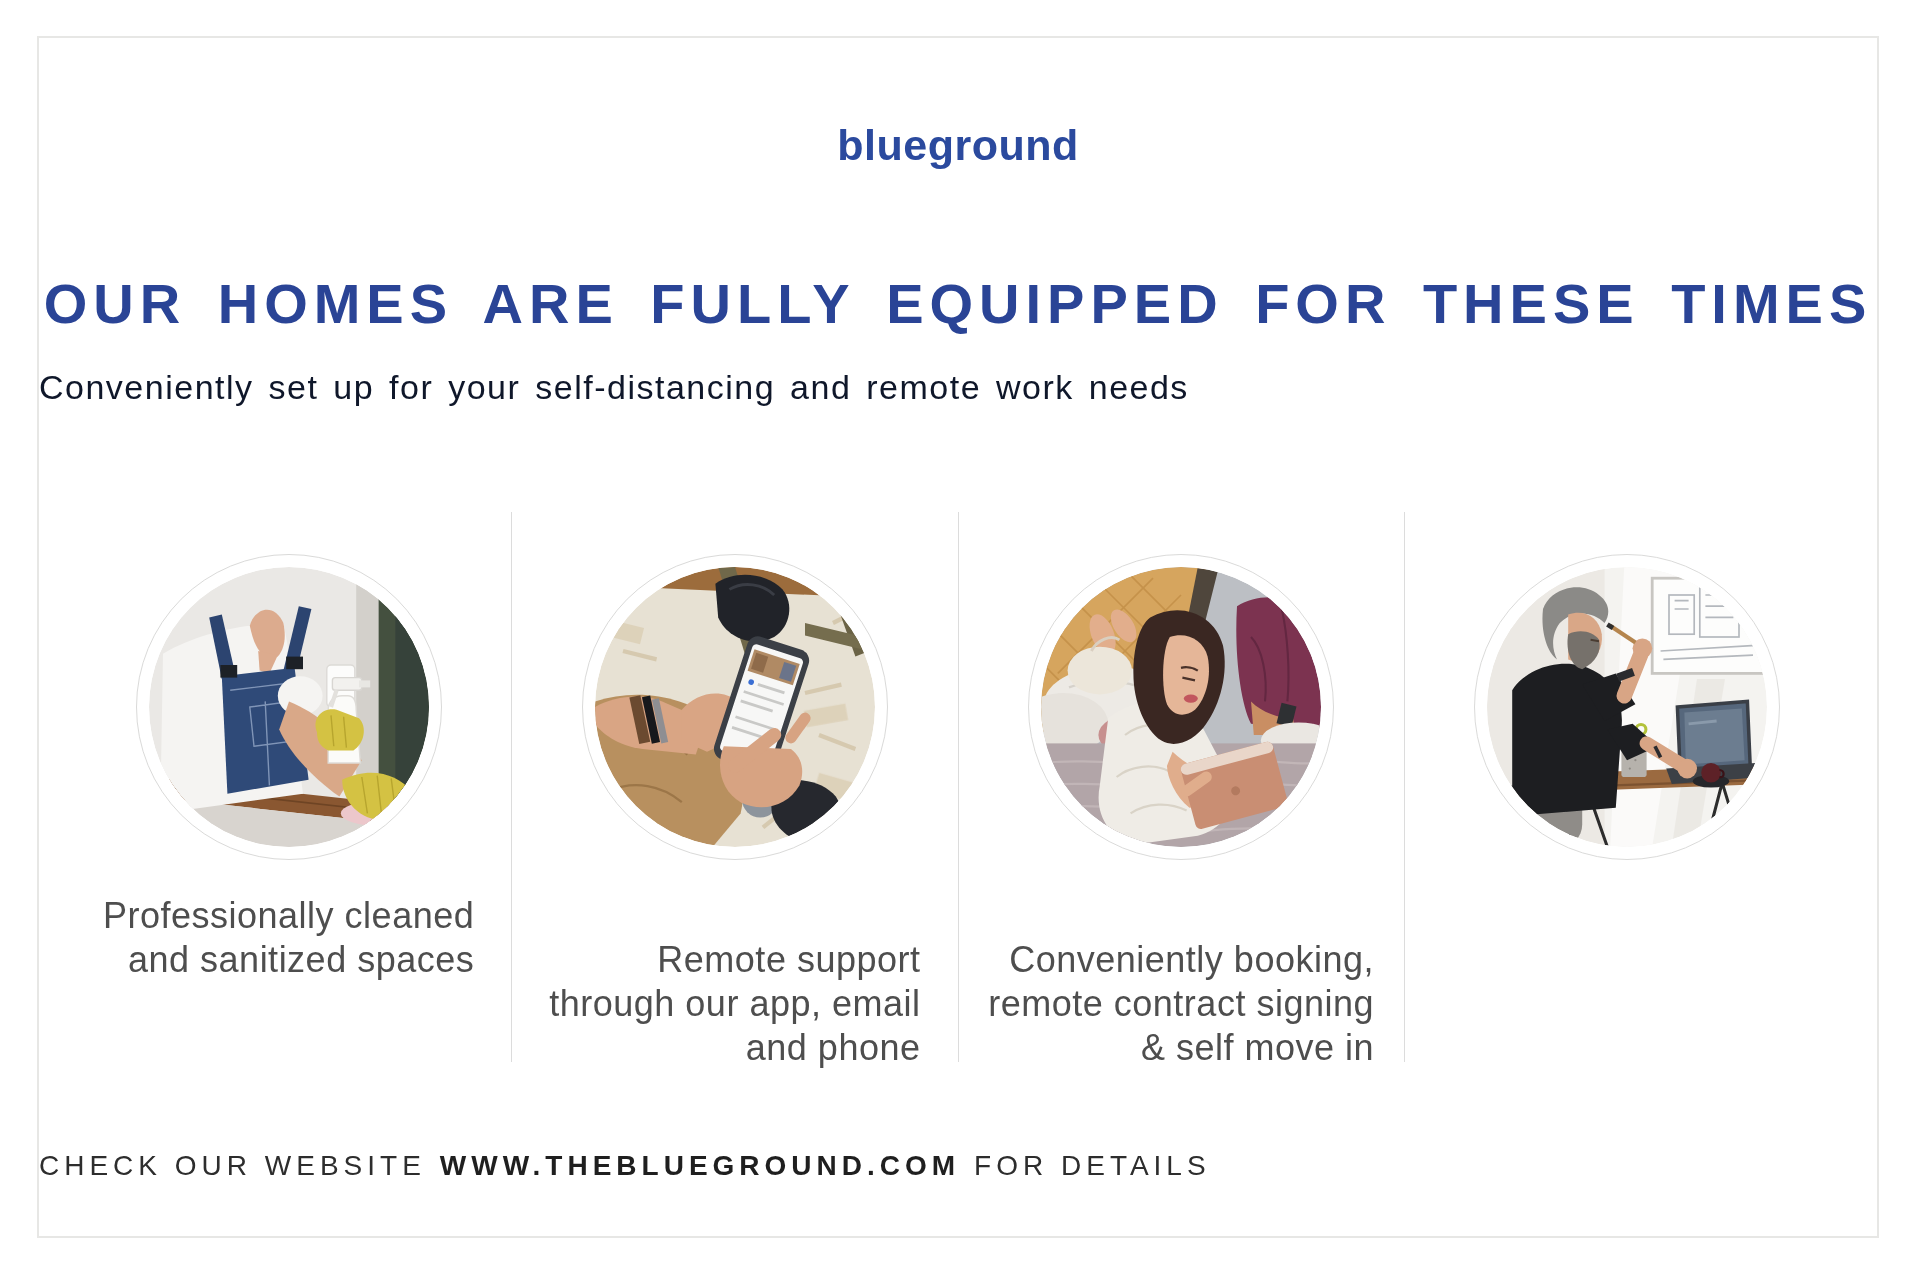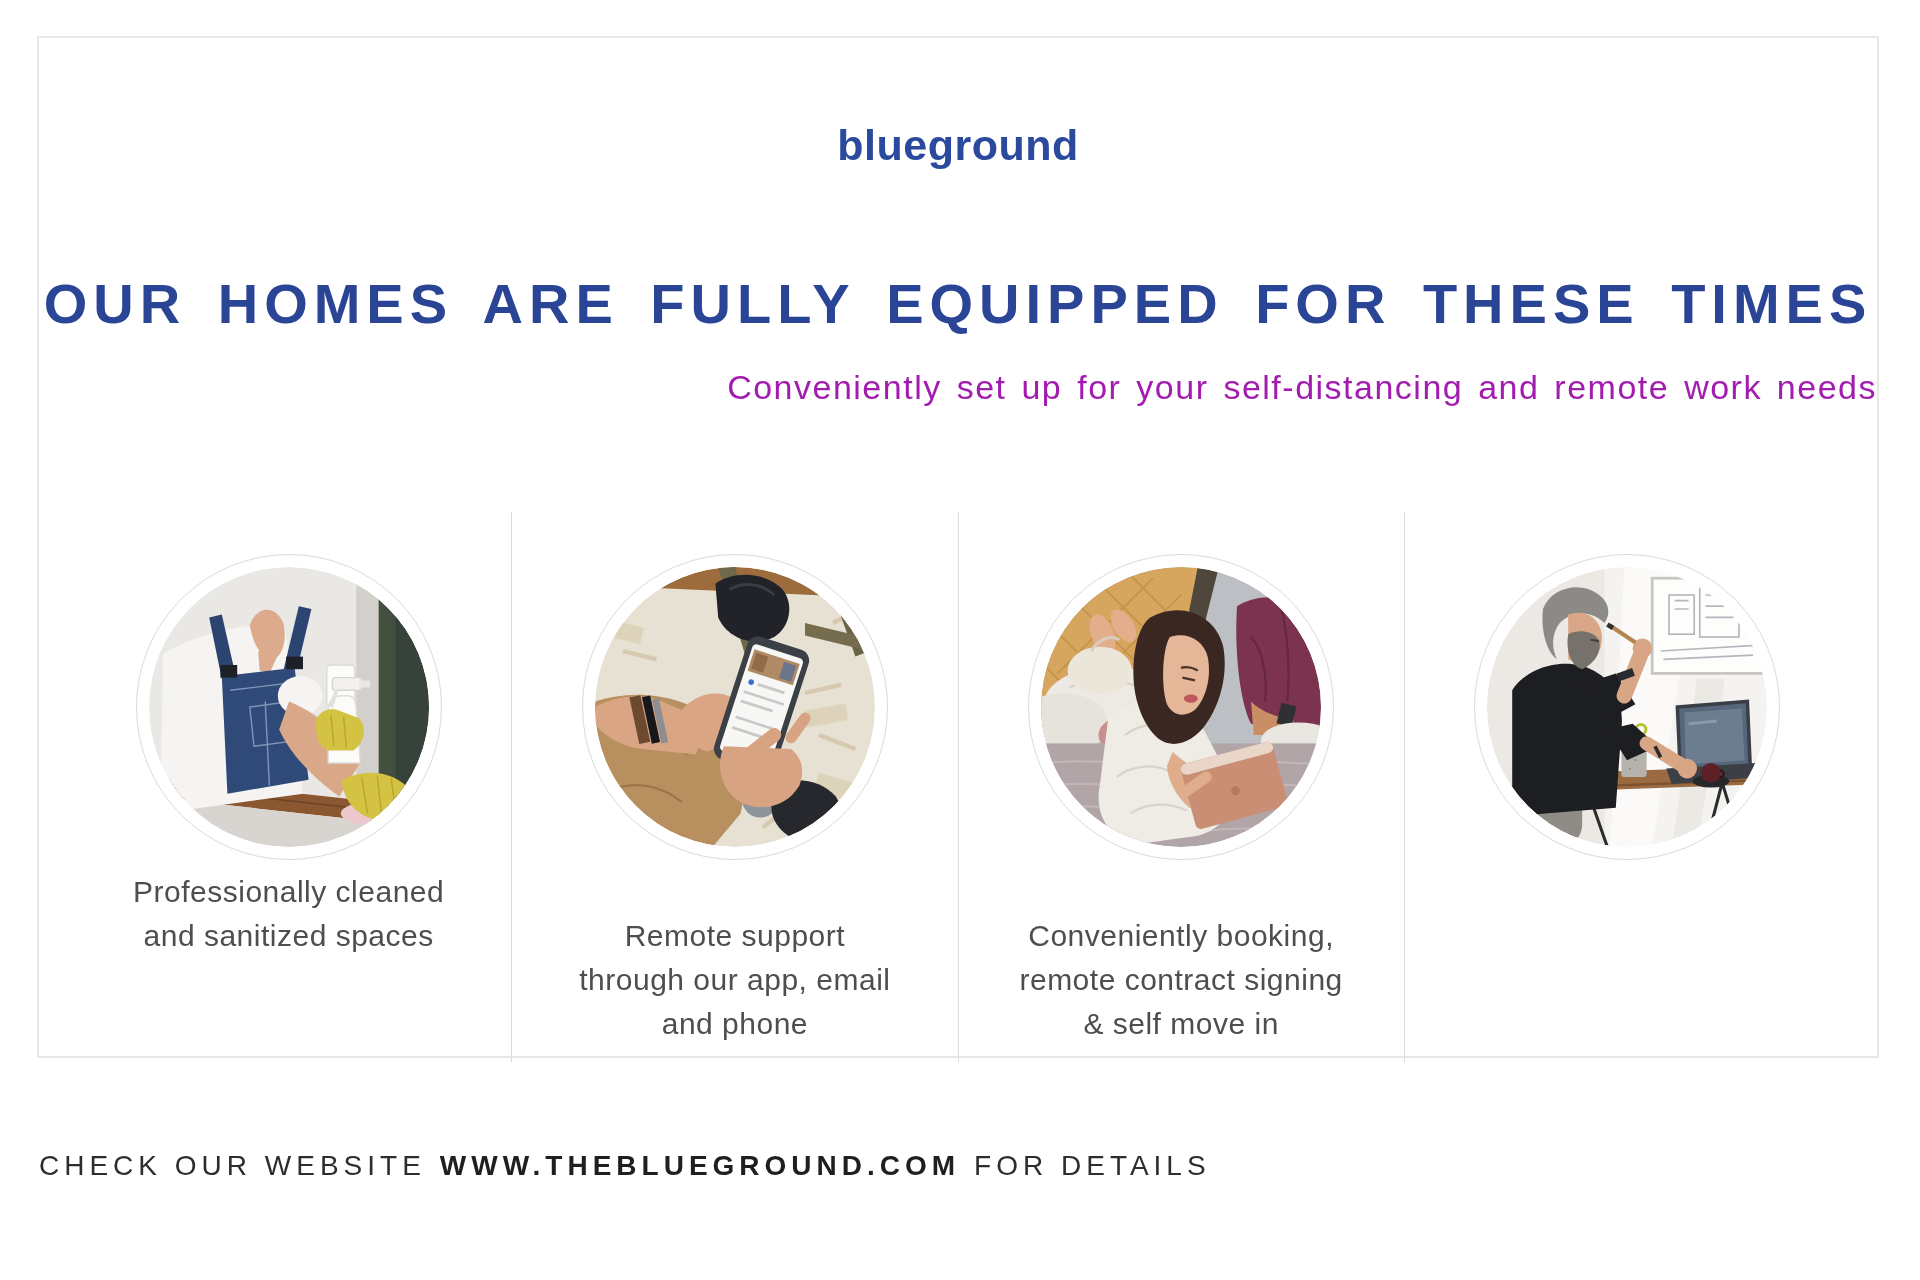--- a/index.html
+++ b/index.html
@@ -1,52 +1,52 @@
 <!DOCTYPE html>
 <html><head>
 <meta charset="utf-8">
 <style>
   html,body{margin:0;padding:0;}
   body{
     width:1920px;height:1280px;background:#ffffff;position:relative;
     font-family:"Liberation Sans", sans-serif;overflow:hidden;
   }
   .card{
-    position:absolute;left:37px;top:36px;width:1842px;height:1022px;
+    position:absolute;left:37px;top:36px;width:1842px;height:1202px;
     border:2px solid #e7e7e5;background:#ffffff;box-sizing:border-box;
   }
   .brand{
     margin-top:86px;text-align:center;font-size:43px;font-weight:700;
     letter-spacing:0.5px;color:#2b4a9e;line-height:42px;
   }
   .headline{
     margin:112px 0 0 0;text-align:center;font-size:56px;font-weight:700;
     letter-spacing:6px;word-spacing:10px;color:#2a4496;line-height:52px;
   }
   .subheadline{
-    margin:36px 0 0 0;text-align:right;font-size:34px;font-weight:300;
-    letter-spacing:1.5px;word-spacing:4px;color:#a21caf;line-height:42px;
+    margin:36px 0 0 0;text-align:left;font-size:34px;font-weight:300;
+    letter-spacing:1.5px;word-spacing:4px;color:#0f172a;line-height:42px;
   }
   .features{
     display:flex;margin:104px 27px 0 27px;height:550px;
   }
   .feature{
     flex:1 1 0;display:flex;flex-direction:column;align-items:center;
     padding-top:42px;box-sizing:border-box;
   }
   .feature + .feature{border-left:1px solid #dcdcdc;gap:44px;}
   .ring{
     width:306px;height:306px;border-radius:50%;border:1.5px solid #dadad9;
     background:#fff;display:flex;align-items:center;justify-content:center;
     box-sizing:border-box;flex:0 0 auto;
   }
   .photo{width:280px;height:280px;border-radius:50%;overflow:hidden;}
   .photo svg{display:block;width:100%;height:100%;}
   .caption{
-    margin-top:10px;text-align:center;font-size:30px;font-weight:300;
+    margin-top:34px;text-align:right;font-size:36px;font-weight:300;
     color:#4e4e4e;letter-spacing:0.5px;line-height:44px;
   }
   .caption span{display:block;}
   .footer{
     margin-top:88px;text-align:left;font-size:28px;letter-spacing:5px;
     color:#2d2d2d;font-weight:300;
   }
   .footer .gap-r{margin-right:14px;}
   .footer .gap-l{margin-left:14px;}
   .footer .site{font-weight:700;color:#1f1f1f;}

